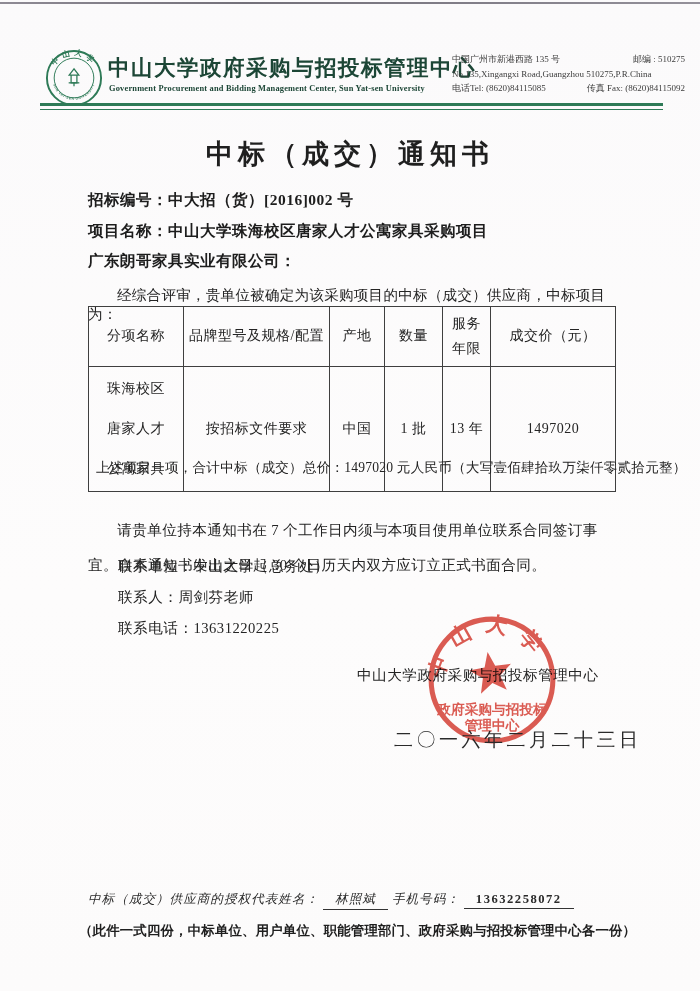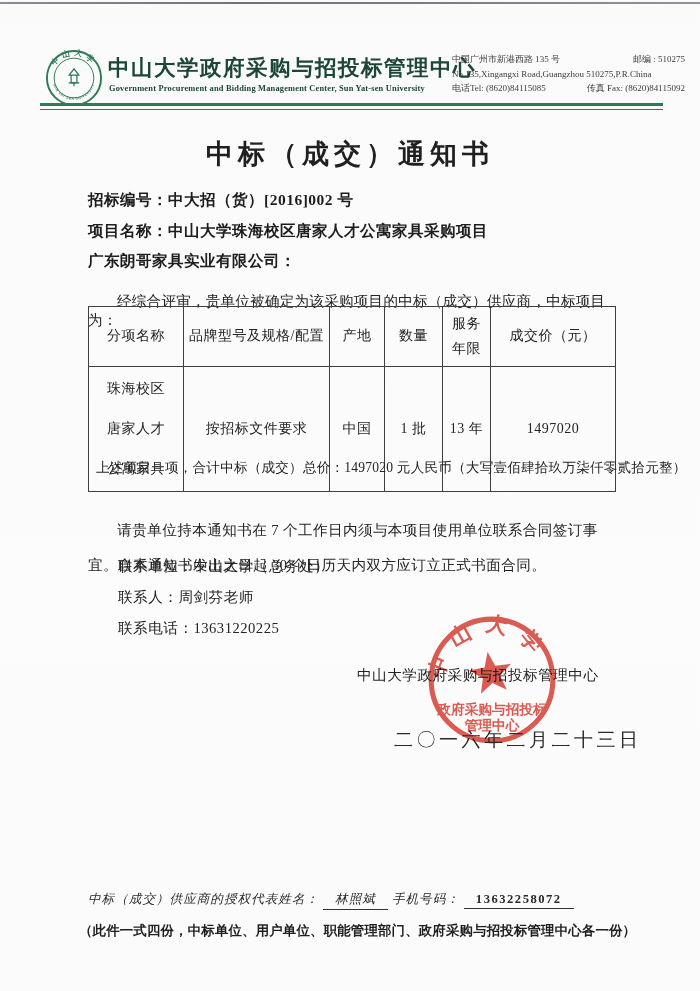--- a/index.html
+++ b/index.html
@@ -24,21 +24,21 @@
   .rule-thin{position:absolute;left:40px;right:37px;top:108.5px;height:1.8px;background:#2e7a57;}
 
   
   .doc-title{position:absolute;left:0;top:136px;width:100%;text-align:center;
     font-size:27px;font-weight:700;letter-spacing:5px;color:#1f1f1f;}
 
   
   .meta-line{position:absolute;left:88px;font-size:15.5px;font-weight:700;color:#1d1d1d;
     letter-spacing:.5px;white-space:nowrap;}
   .m1{top:190px}.m2{top:221px}.m3{top:251px}
-  .intro{position:absolute;left:88px;top:277px;width:527px;font-size:14.5px;
+  .intro{position:absolute;left:88px;top:271px;width:527px;font-size:14.5px;
     text-indent:2em;color:#242424;letter-spacing:.3px;}
 
   
   table.items{position:absolute;left:88px;top:306px;width:527px;border-collapse:collapse;
     font-size:14px;color:#242424;table-layout:fixed;}
   table.items th,table.items td{border:1.6px solid #3f3f3f;text-align:center;
     font-weight:400;padding:2px 3px;letter-spacing:.5px;}
   table.items thead th{height:55px;line-height:1.75;}
   table.items tbody td{height:94px;}
   table.items tbody td:first-child{line-height:2.85;padding:2px 15px;}

